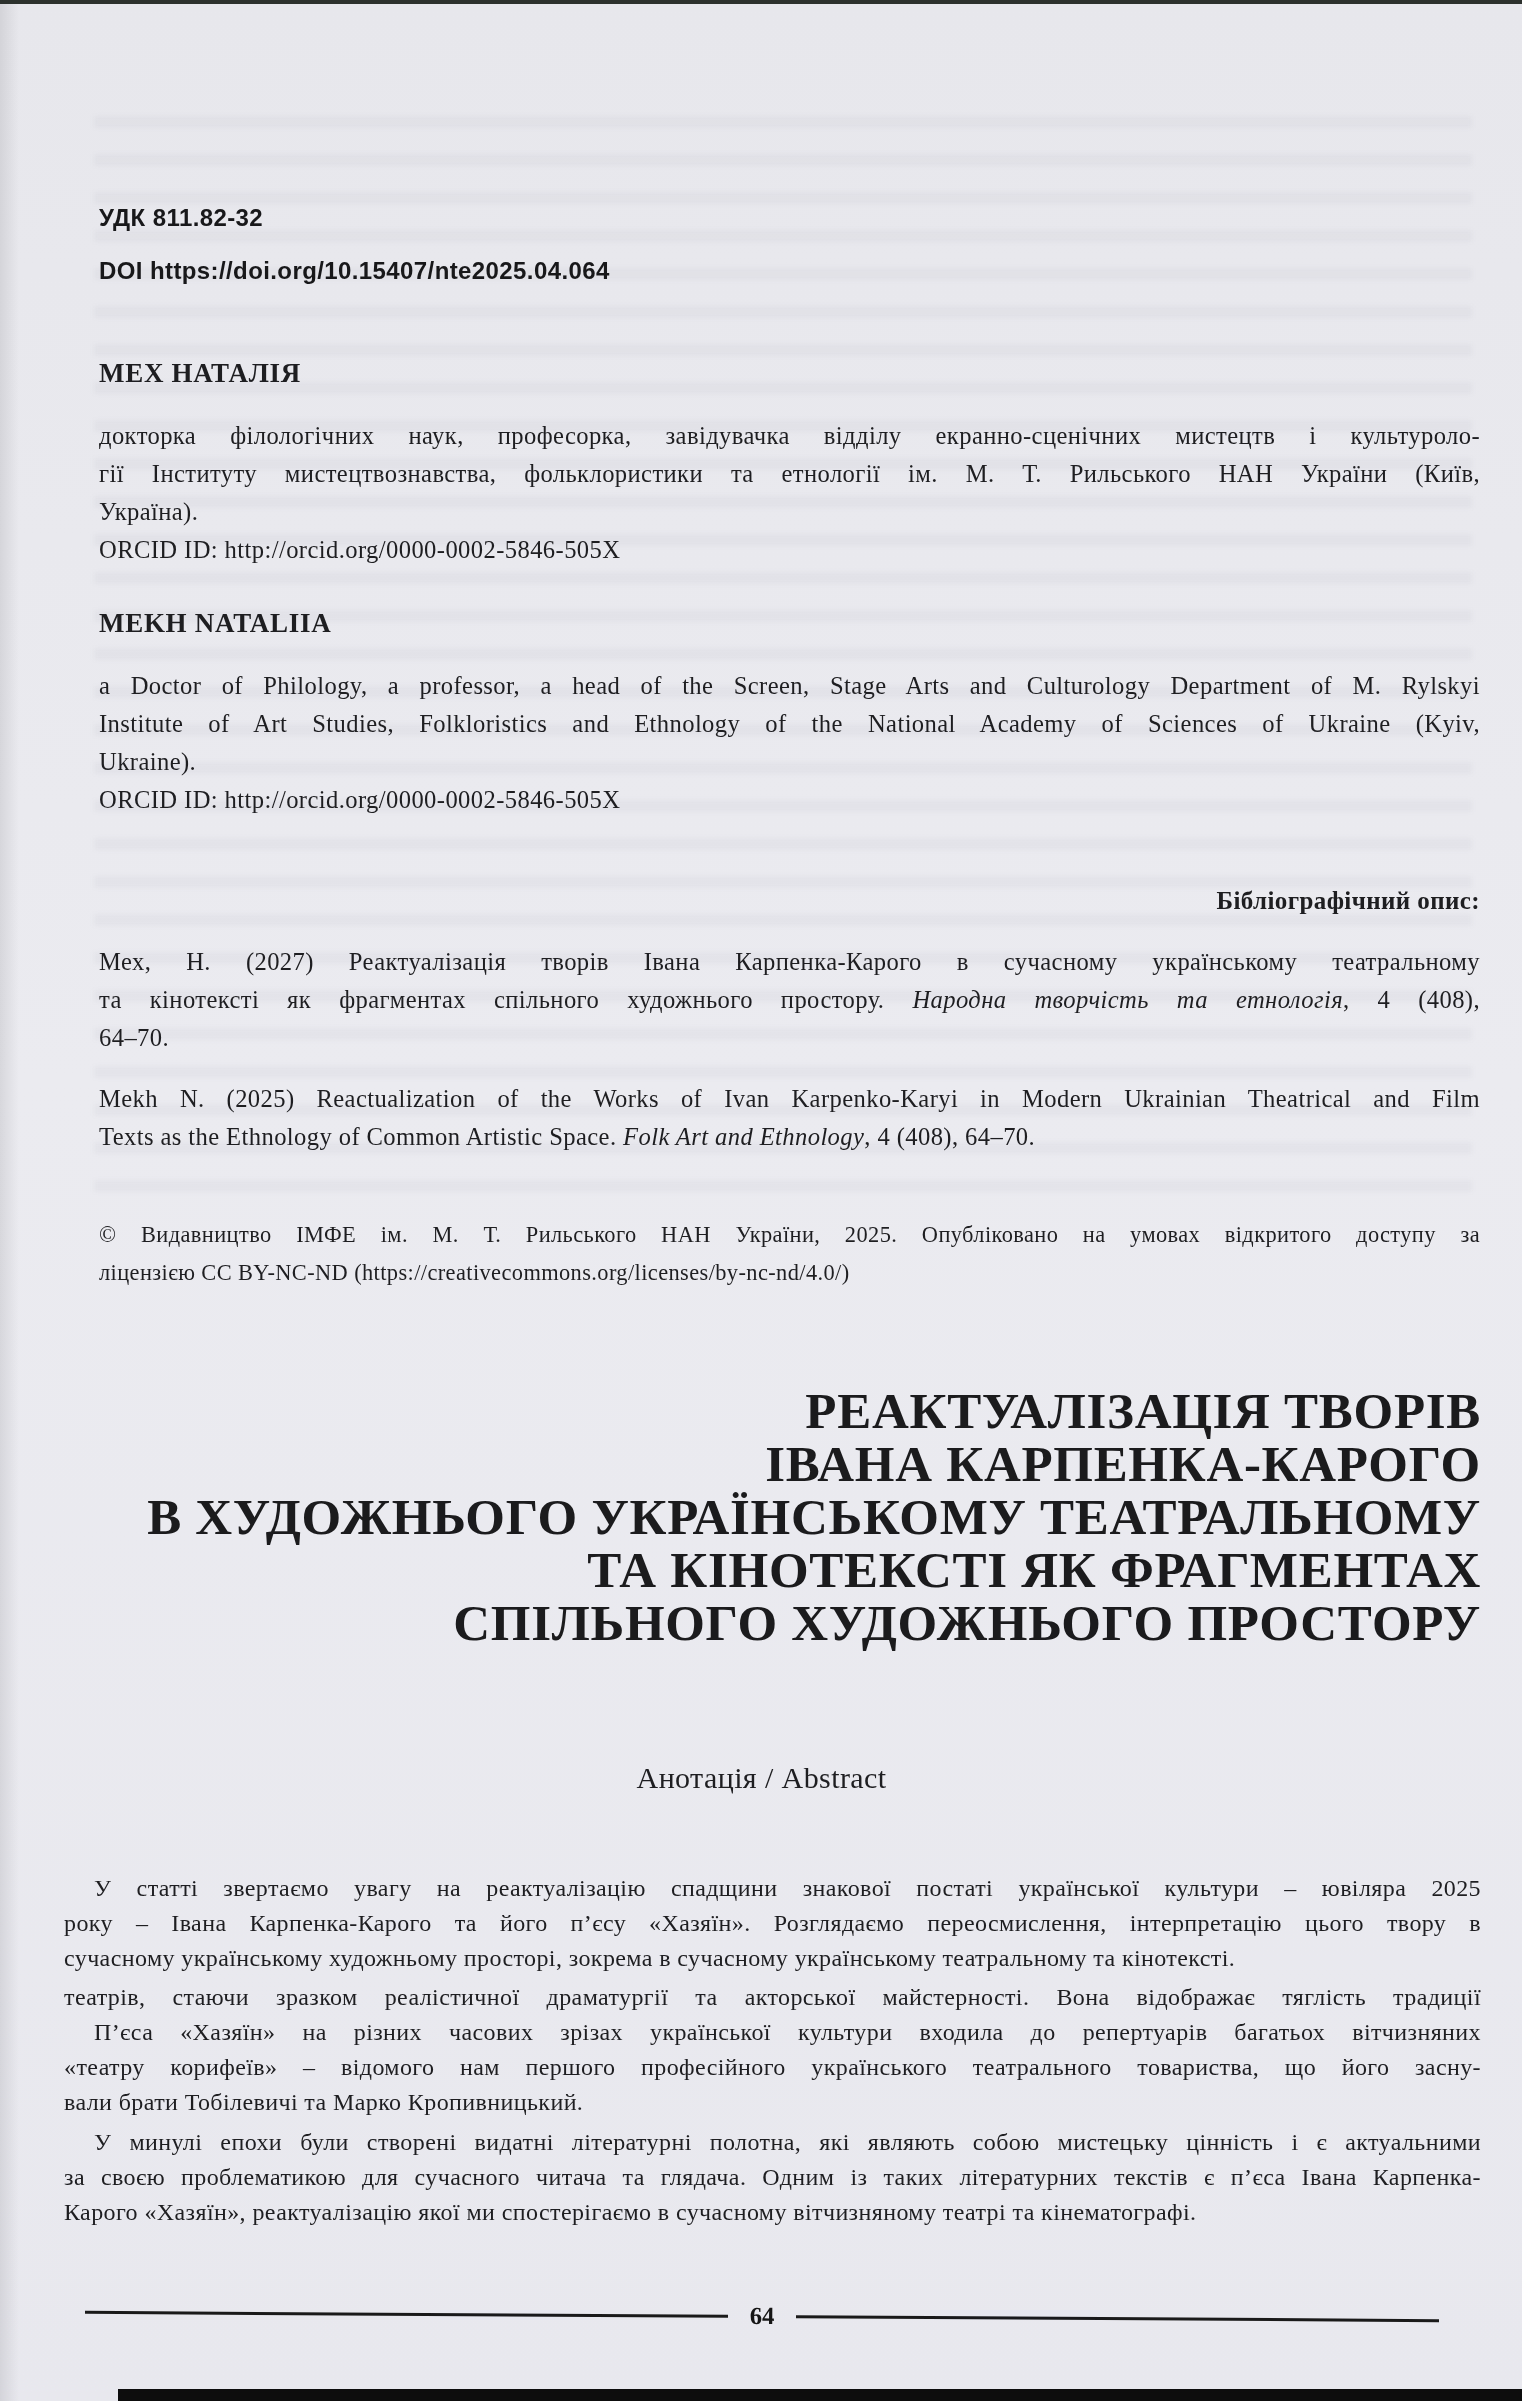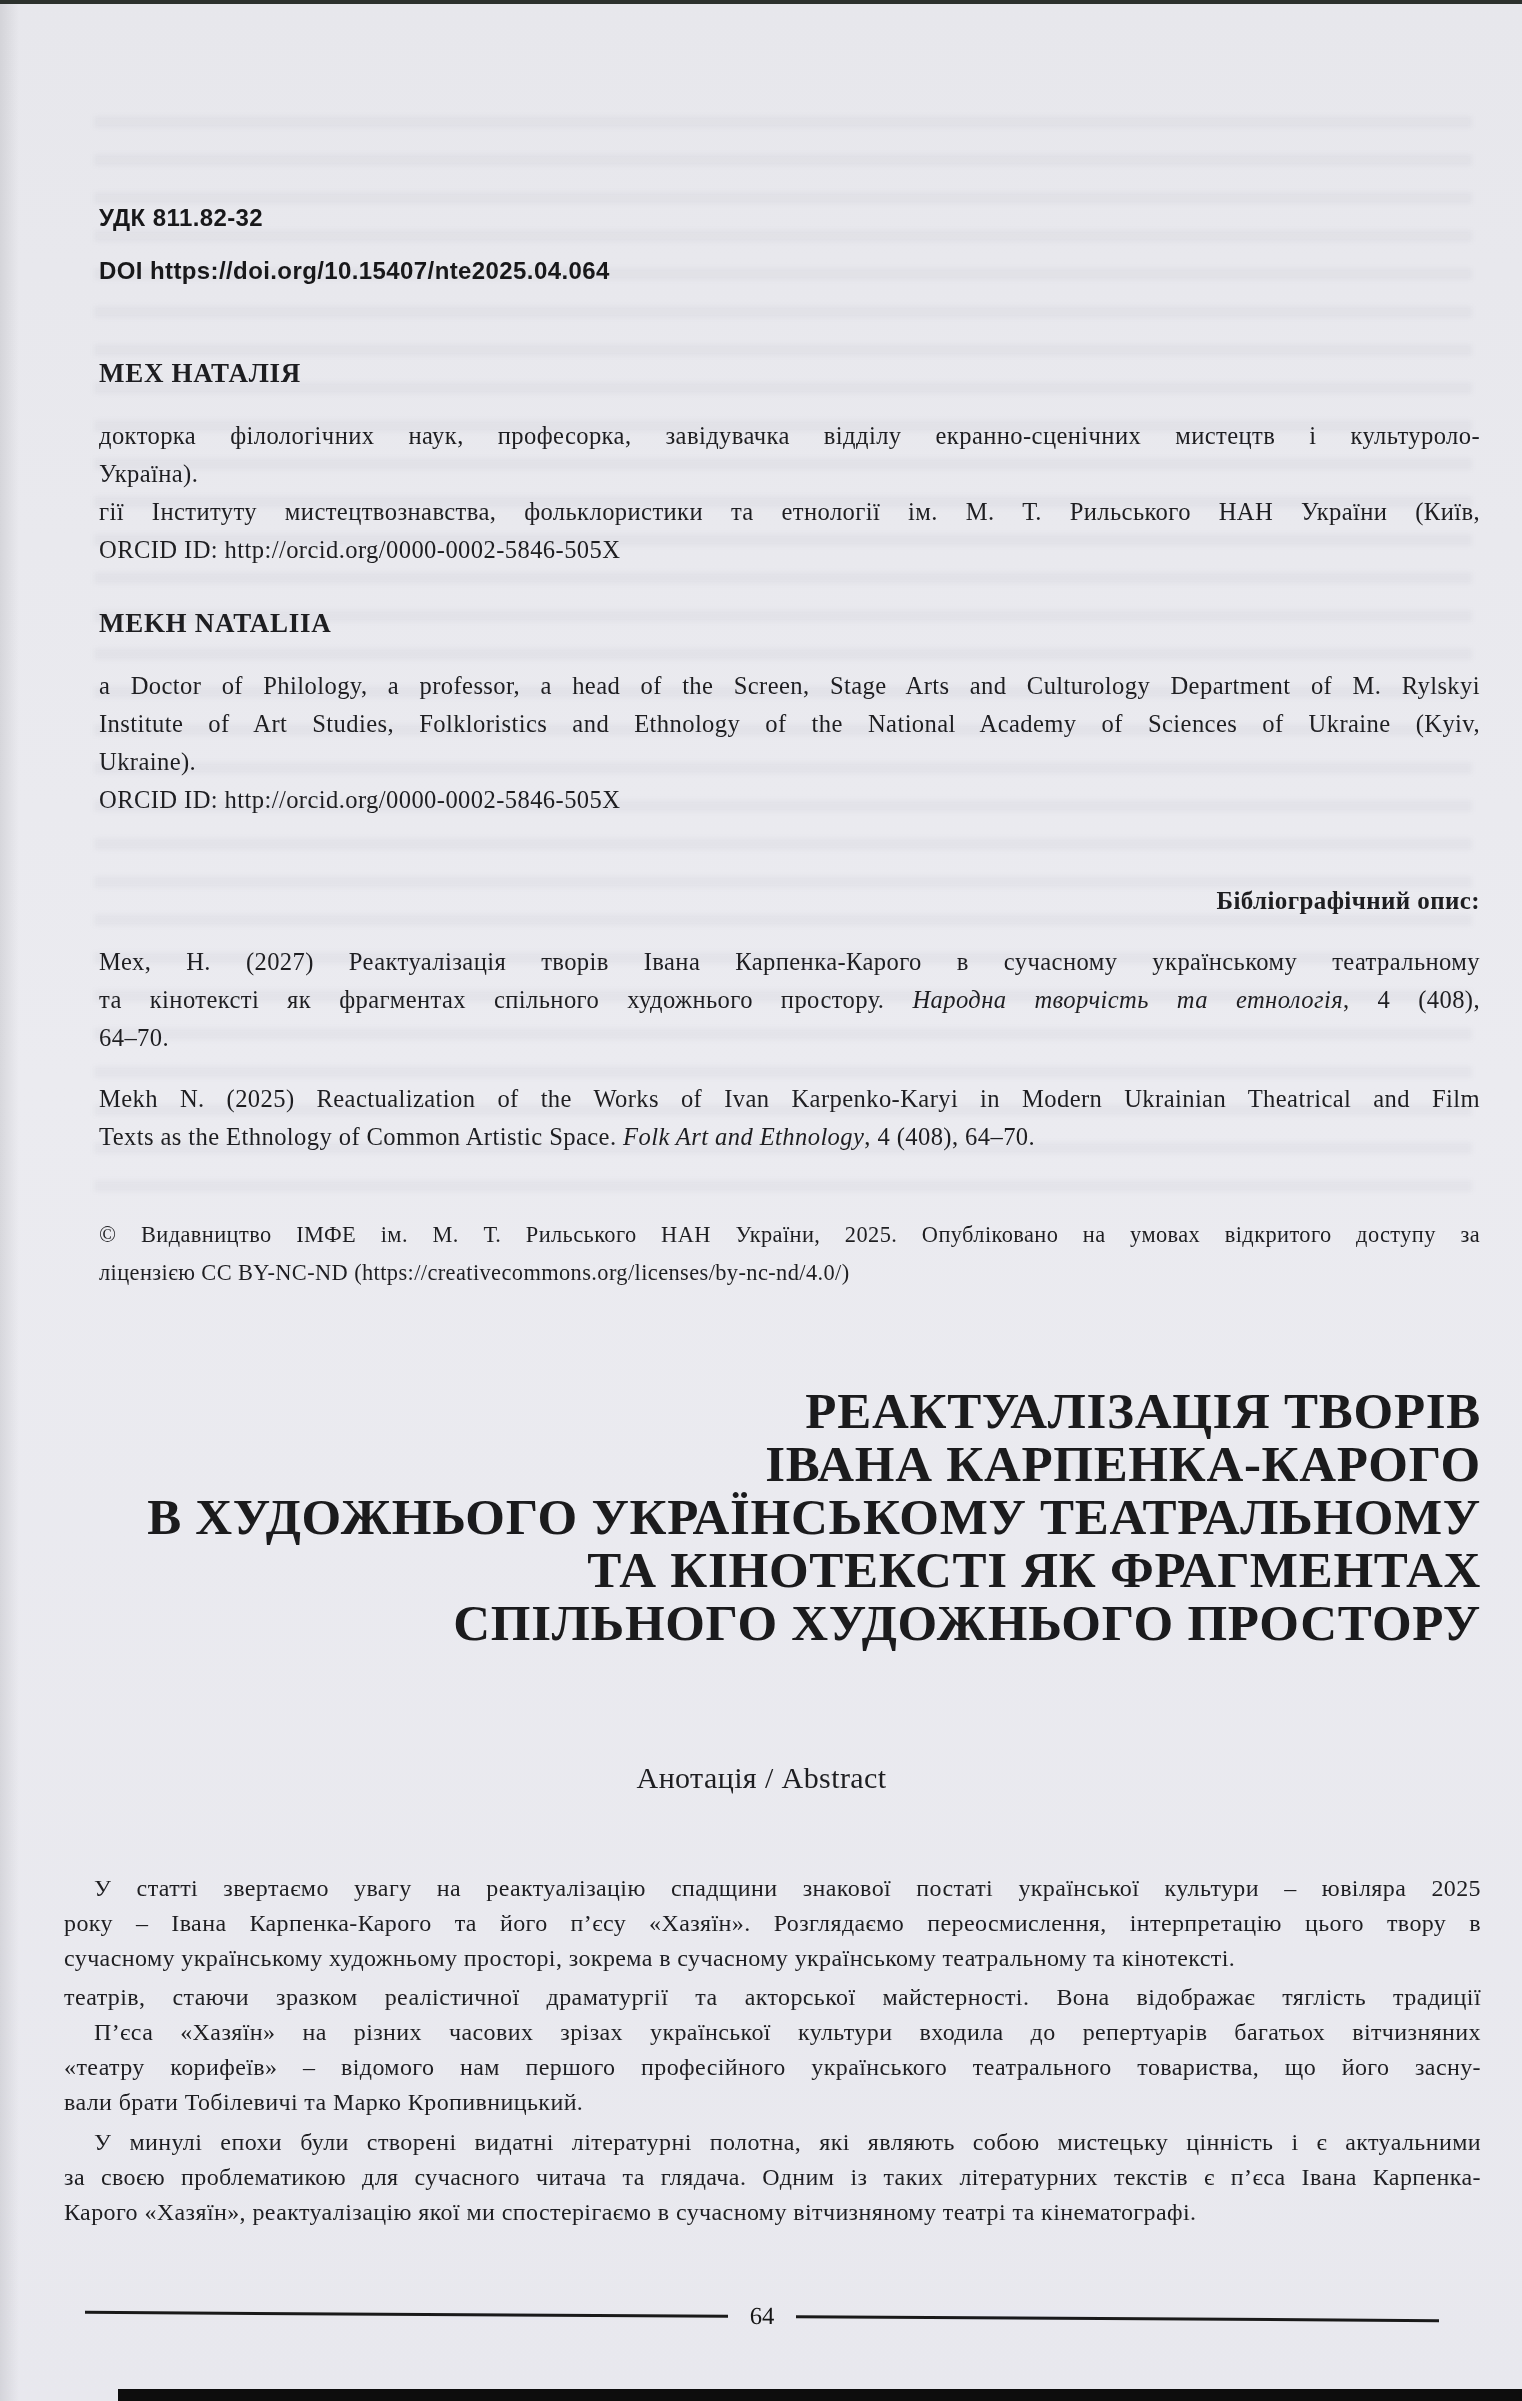--- a/index.html
+++ b/index.html
@@ -64,37 +64,37 @@
   .abstract .aline{font-size:24px;line-height:35px;letter-spacing:0.4px;}
   .abstract .ind{text-indent:30px;}
   .abstract .para{margin:0 0 4.3px 0;}
   .abstract .para:last-child{margin-bottom:0;}
 
   .footer{
     position:absolute;top:2304px;left:85px;width:1354px;
     display:flex;align-items:center;transform:rotate(0.35deg);
   }
   .rule{flex:1;height:3.6px;background:#1a1a1a;}
-  .pagenum{flex:0 0 auto;margin:0 22px;font-size:24.6px;line-height:24.6px;color:#151515;}
+  .pagenum{flex:0 0 auto;margin:0 22px;font-size:24.6px;line-height:24.6px;color:#151515;font-weight:bold;}
 </style>
 </head>
 <body>
 
 <div class="page">
   <div class="scan-edge-top"></div>
   <div class="ghost"></div>
 
   <div class="udc">УДК 811.82-32</div>
   <div class="doi">DOI https://doi.org/10.15407/nte2025.04.064</div>
 
   <section class="block author-ua">
     <div class="author-name">МЕХ НАТАЛІЯ</div>
     <div class="body-line jl">докторка філологічних наук, професорка, завідувачка відділу екранно-сценічних мистецтв і культуроло-</div>
+    <div class="body-line jl">гії Інституту мистецтвознавства, фольклористики та етнології ім. М. Т. Рильського НАН України (Київ,</div>
     <div class="body-line">Україна).</div>
-    <div class="body-line jl">гії Інституту мистецтвознавства, фольклористики та етнології ім. М. Т. Рильського НАН України (Київ,</div>
     <div class="body-line">ORCID ID: http://orcid.org/0000-0002-5846-505X</div>
   </section>
 
   <section class="block author-en">
     <div class="author-name">MEKH NATALIIA</div>
     <div class="body-line jl">a Doctor of Philology, a professor, a head of the Screen, Stage Arts and Culturology Department of M. Rylskyi</div>
     <div class="body-line jl">Institute of Art Studies, Folkloristics and Ethnology of the National Academy of Sciences of Ukraine (Kyiv,</div>
     <div class="body-line">Ukraine).</div>
     <div class="body-line">ORCID ID: http://orcid.org/0000-0002-5846-505X</div>
   </section>

